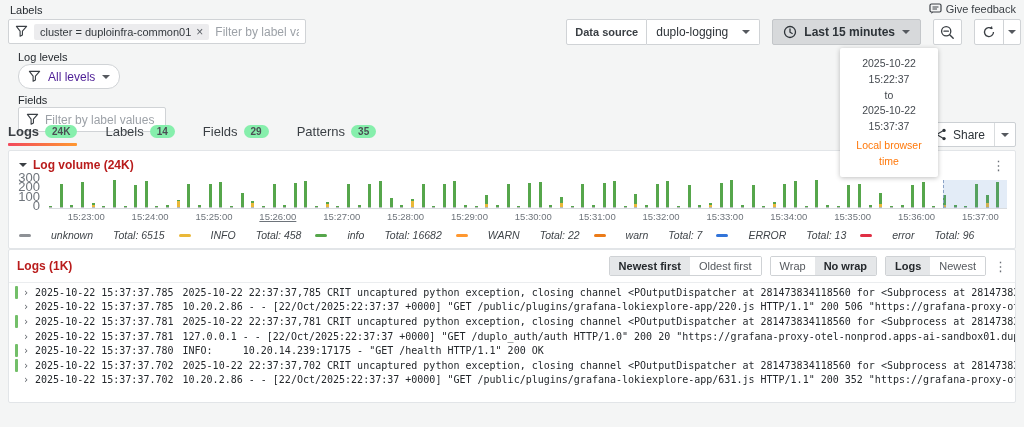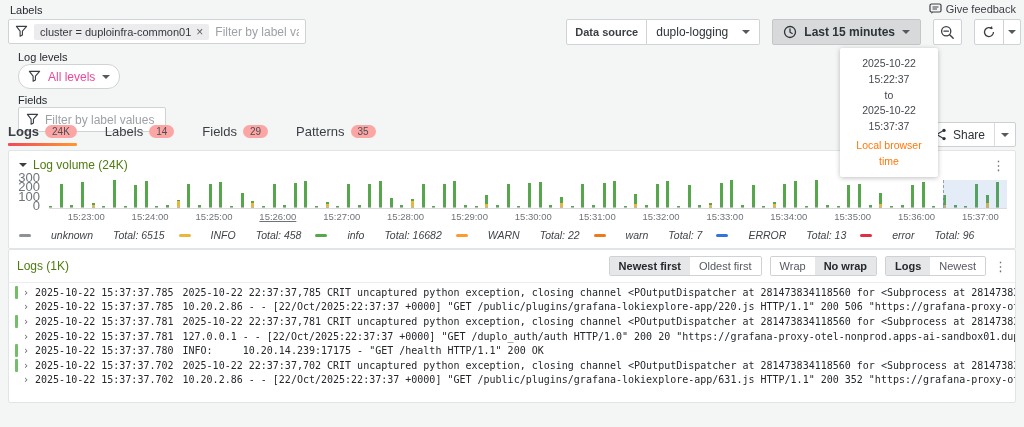--- a/index.html
+++ b/index.html
@@ -12,21 +12,21 @@
   .section-label { font-size:11px; color:#24292e; font-weight:500; }
   .labels-title { top:4px; left:10px; }
 
   .filter-bar { top:19px; left:8px; width:298px; height:25px; background:#fff; border:1px solid #d0d3d6; border-radius:2px; display:flex; align-items:center; padding:0 6px; gap:6px; }
   .chip { background:#ececee; border-radius:2px; padding:2px 6px; font-size:11px; font-weight:500; color:#33383d; display:flex; align-items:center; gap:5px; white-space:nowrap; }
   .chip .x { color:#5a5f66; font-size:12px; line-height:1; cursor:pointer; }
   input.flt { border:none; outline:none; background:transparent; font-family:"Liberation Sans",sans-serif; font-size:12px; color:#2d3338; flex:1; min-width:20px; }
   input.flt::placeholder { color:#9da2a8; }
 
   .loglevels-title { top:51px; left:18px; }
-  .loglevels-dd { top:64px; left:18px; height:25px; background:#fff; border:1px solid #d0d3d6; border-radius:12px; display:flex; align-items:center; gap:7px; padding:0 9px; font-size:12px; color:#ec4899; cursor:pointer; }
+  .loglevels-dd { top:64px; left:18px; height:25px; background:#fff; border:1px solid #d0d3d6; border-radius:12px; display:flex; align-items:center; gap:7px; padding:0 9px; font-size:12px; color:#4c1d95; cursor:pointer; }
   .fields-title { top:94px; left:18px; }
   .fields-input { top:107px; left:18px; width:148px; height:25px; background:#fff; border:1px solid #d0d3d6; border-radius:2px; display:flex; align-items:center; gap:6px; padding:0 7px; }
 
   .caret { width:0; height:0; border-left:4px solid transparent; border-right:4px solid transparent; border-top:4px solid #55595e; display:inline-block; }
 
   
   .controls { top:19px; right:3px; display:flex; align-items:stretch; gap:12px; height:26px; }
   .ds-group { display:flex; }
   .ds-label { border:1px solid #d0d3d6; background:#fff; border-radius:2px 0 0 2px; padding:0 8px; display:flex; align-items:center; font-size:11px; font-weight:600; color:#3a3f44; }
   .ds-value { border:1px solid #d0d3d6; border-left:none; background:#fff; border-radius:0 2px 2px 0; padding:0 9px; display:flex; align-items:center; gap:14px; font-size:12px; cursor:pointer; }
@@ -36,33 +36,33 @@
   .refresh-main { width:28px; display:flex; align-items:center; justify-content:center; font-size:14px; color:#3a3f44; cursor:pointer; }
   .refresh-caret { width:17px; display:flex; align-items:center; justify-content:center; border-left:1px solid #d0d3d6; cursor:pointer; }
 
   .time-tooltip { top:48px; right:86px; width:98px; background:#fff; border-radius:2px; box-shadow:0 1px 5px rgba(0,0,0,.25); padding:8px 6px; text-align:center; font-size:10.5px; color:#44494f; z-index:30; line-height:1.5; }
   .time-tooltip .note { color:#ff780a; font-weight:500; margin-top:3px; }
 
   
   .tabs-row { top:124px; left:8px; right:8px; display:flex; align-items:center; }
   .tabs { display:flex; gap:28px; }
   .tab { position:relative; display:flex; align-items:center; gap:6px; font-size:13px; color:#3a3f44; padding-bottom:7px; cursor:pointer; }
-  .tab-badge { background:#fca5a5; border-radius:9px; padding:1px 7px; font-size:10px; font-weight:400; color:#4b4f54; }
+  .tab-badge { background:#86efac; border-radius:9px; padding:1px 7px; font-size:10px; font-weight:700; color:#4b4f54; }
   .tab.active .tab-label { font-weight:600; }
   .tab.active::after { content:""; position:absolute; left:0; right:0; bottom:0; height:3px; border-radius:1px; background:linear-gradient(90deg,#f2495c,#ff9830); }
   .share-btn { position:absolute; right:0; top:-2px; background:#fff; border:1px solid #ccd0d4; border-radius:2px; height:25px; display:flex; align-items:center; font-size:12px; font-weight:500; color:#2d3338; cursor:pointer; }
   .share-main { display:flex; align-items:center; gap:6px; padding:0 9px; }
   .share-caret { border-left:1px solid #d9dcde; height:100%; display:flex; align-items:center; padding:0 6px; }
 
   
   .content { top:150px; left:8px; right:8px; }
   .panel { background:#fff; border:1px solid #e2e5e8; border-radius:2px; }
   .lv-panel { padding-bottom:5px; }
   .panel-header { display:flex; align-items:center; gap:6px; padding:7px 10px 5px 10px; }
-  .panel-title { font-size:12px; font-weight:400; color:#4d7c0f; }
+  .panel-title { font-size:12px; font-weight:700; color:#b91c1c; }
   .kebab { margin-left:auto; color:#6a6f76; font-size:13px; cursor:pointer; line-height:1; }
   .collapse-chevron { width:0; height:0; border-left:4px solid transparent; border-right:4px solid transparent; border-top:4px solid #3a3f44; cursor:pointer; }
 
   .chart-area { position:relative; margin:3px 8px 0 8px; }
   .y-axis { position:absolute; left:0; top:0; width:26px; height:29px; }
   .ytick { position:absolute; right:3px; font-size:13px; color:#6e747b; }
   .plot { position:relative; margin-left:32px; height:29px; border-bottom:1px solid #d9dcdf; overflow:hidden; }
   .bar-seg { position:absolute; width:3px; }
   .chart-selection { position:absolute; top:0; bottom:0; right:0; background:rgba(80,135,207,.16); border-left:1px dashed #8aa2c6; }
   .x-axis { position:relative; margin-left:32px; height:15px; }

